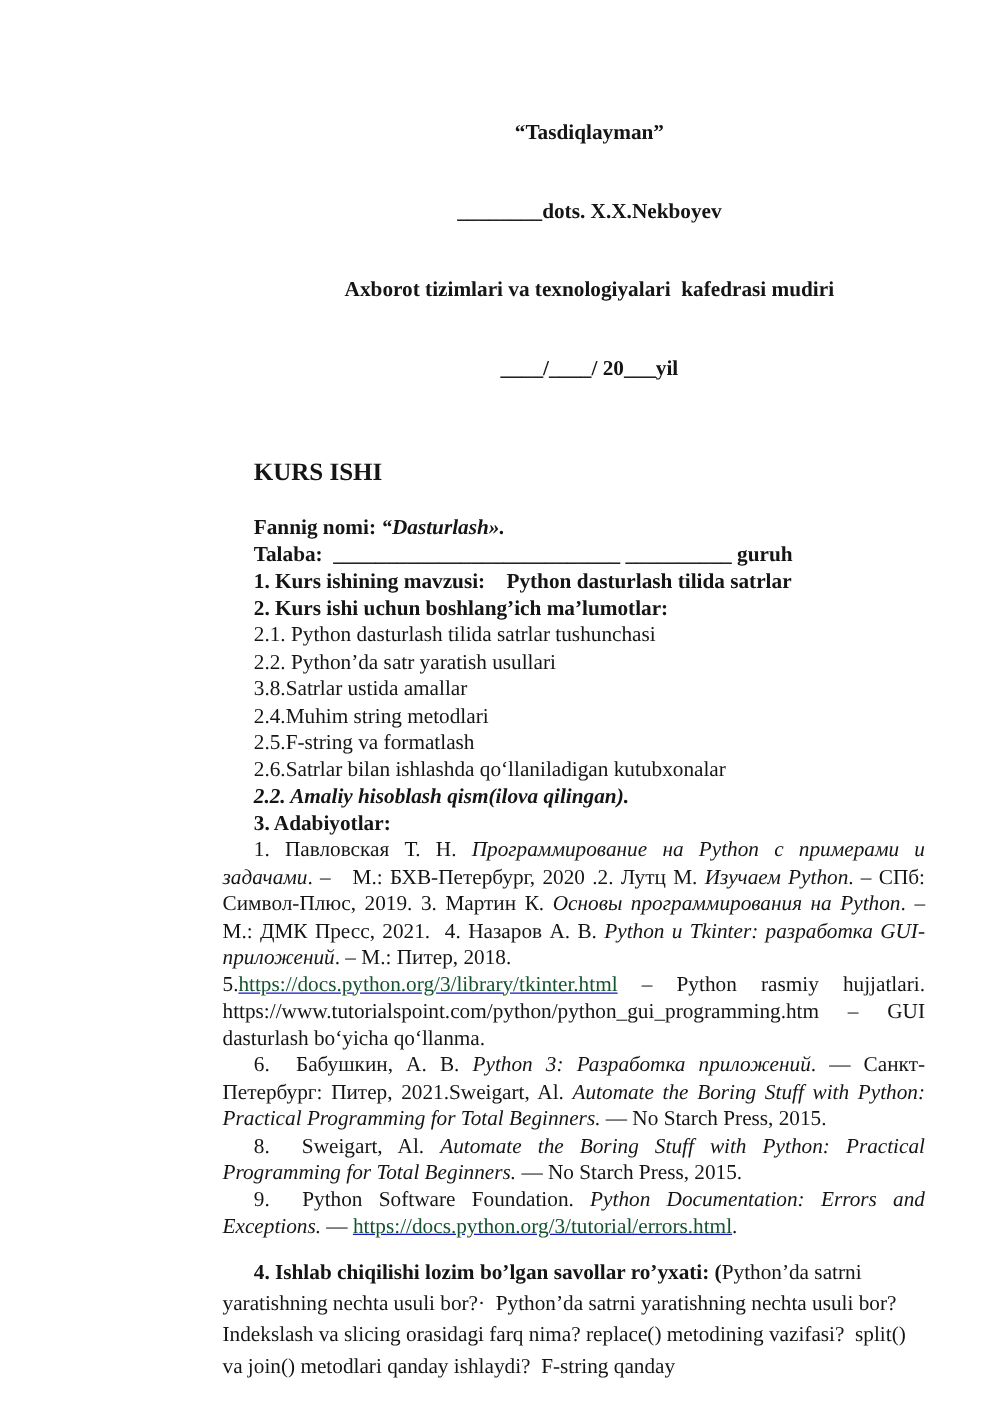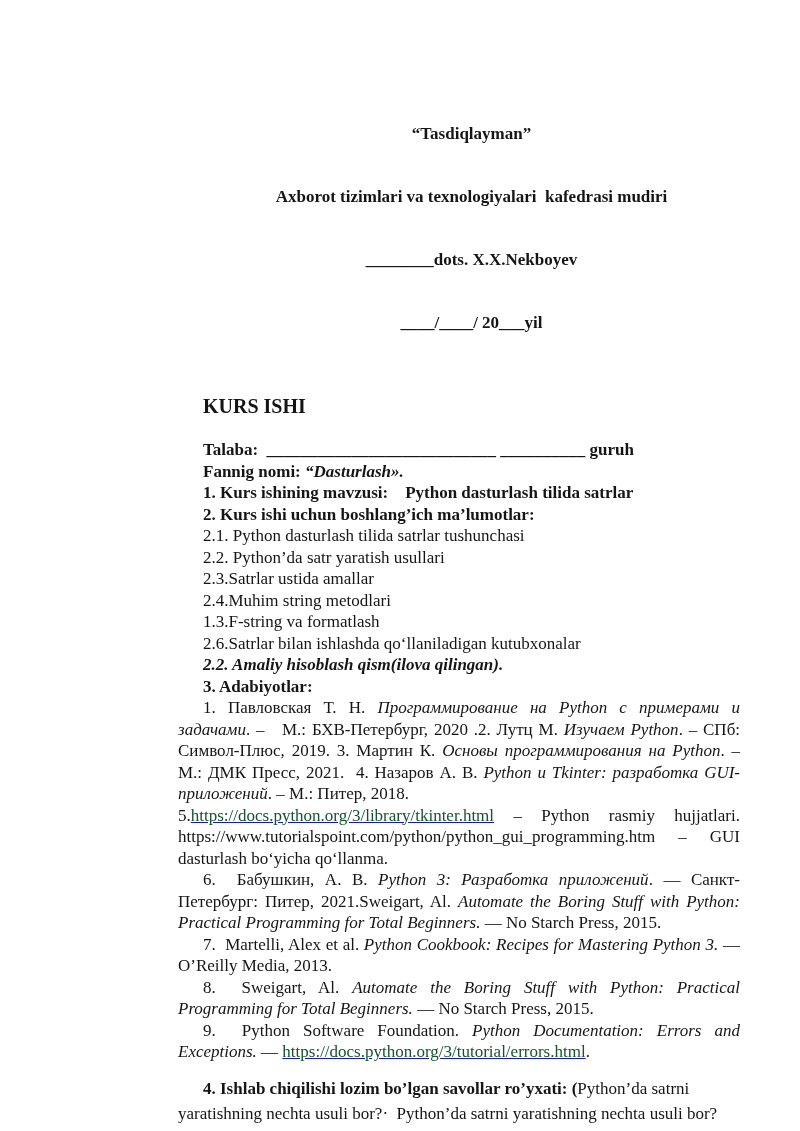--- a/index.html
+++ b/index.html
@@ -4,21 +4,21 @@
 <style>
   html, body { margin: 0; padding: 0; background: #ffffff; }
   .page {
     position: relative;
     width: 800px;
     height: 1131px;
     background: #ffffff;
     font-family: "Liberation Serif", "DejaVu Serif", serif;
     color: #151515;
     box-sizing: border-box;
-    padding-top: 81px;
+    padding-top: 53px;
     overflow: hidden;
   }
   .content {
     margin-left: 178px;
     width: 562px;
   }
   .approval {
     margin-left: 25px;
     width: 537px;
     text-align: center;
@@ -59,50 +59,49 @@
   }
 </style>
 </head>
 <body>
 
 <div class="page">
   <div class="content">
 
     <div class="approval">
       <div>“Tasdiqlayman”</div>
+      <div>________dots. X.X.Nekboyev</div>
       <div>Axborot tizimlari va texnologiyalari  kafedrasi mudiri</div>
-      <div>________dots. X.X.Nekboyev</div>
       <div>____/____/ 20___yil</div>
     </div>
 
     <div class="doc-title">KURS ISHI</div>
 
     <div class="course">
+      <p class="indent"><span class="bold">Fannig nomi: </span><span class="bolditalic">“Dasturlash».</span></p>
       <p class="indent bold">Talaba:  ___________________________ __________ guruh</p>
-      <p class="indent"><span class="bold">Fannig nomi: </span><span class="bolditalic">“Dasturlash».</span></p>
       <p class="indent bold">1. Kurs ishining mavzusi:    Python dasturlash tilida satrlar</p>
       <p class="indent bold">2. Kurs ishi uchun boshlang’ich ma’lumotlar:</p>
       <p class="indent">2.1. Python dasturlash tilida satrlar tushunchasi</p>
       <p class="indent">2.2. Python’da satr yaratish usullari</p>
-      <p class="indent">2.3.Satrlar ustida amallar</p>
+      <p class="indent">3.8.Satrlar ustida amallar</p>
       <p class="indent">2.4.Muhim string metodlari</p>
-      <p class="indent">1.3.F-string va formatlash</p>
+      <p class="indent">2.5.F-string va formatlash</p>
       <p class="indent">2.6.Satrlar bilan ishlashda qo‘llaniladigan kutubxonalar</p>
       <p class="indent bolditalic">2.2. Amaliy hisoblash qism(ilova qilingan).</p>
       <p class="indent bold">3. Adabiyotlar:</p>
     </div>
 
     <div>
       <p class="indent ref"><span>1. Павловская Т. Н. </span><span class="it">Программирование на Python с примерами и задачами</span><span>. –   М.: БХВ-Петербург, 2020 .2. Лутц М. </span><span class="it">Изучаем Python</span><span>. – СПб: Символ-Плюс, 2019. 3. Мартин К. </span><span class="it">Основы программирования на Python</span><span>. – М.: ДМК Пресс, 2021.  4. Назаров А. В. </span><span class="it">Python и Tkinter: разработка GUI-приложений</span><span>. – М.: Питер, 2018.</span></p>
 
       <p class="ref"><span>5.</span><a href="#" class="link">https://docs.python.org/3/library/tkinter.html</a><span> – Python rasmiy hujjatlari. https://www.tutorialspoint.com/python/python_gui_programming.htm – GUI dasturlash bo‘yicha qo‘llanma.</span></p>
 
       <p class="indent ref"><span>6.  Бабушкин, А. В. </span><span class="it">Python 3: Разработка приложений</span><span>. — Санкт-Петербург: Питер, 2021.Sweigart, Al. </span><span class="it">Automate the Boring Stuff with Python: Practical Programming for Total Beginners.</span><span> — No Starch Press, 2015.</span></p>
 
-      <p class="indent ref"><span>7.  Martelli, Alex et al. </span><span class="it">Python Cookbook: Recipes for Mastering Python 3.</span><span> — O’Reilly Media, 2013.</span></p>
 
       <p class="indent ref"><span>8.  Sweigart, Al. </span><span class="it">Automate the Boring Stuff with Python: Practical Programming for Total Beginners.</span><span> — No Starch Press, 2015.</span></p>
 
       <p class="indent ref"><span>9.  Python Software Foundation. </span><span class="it">Python Documentation: Errors and Exceptions.</span><span> — </span><a href="#" class="link">https://docs.python.org/3/tutorial/errors.html</a><span>.</span></p>
     </div>
 
     <p class="indent questions"><span class="bold">4. Ishlab chiqilishi lozim bo’lgan savollar ro’yxati: (</span><span>Python’da satrni yaratishning nechta usuli bor?·  Python’da satrni yaratishning nechta usuli bor? Indekslash va slicing orasidagi farq nima? replace() metodining vazifasi?  split() va join() metodlari qanday ishlaydi?  F-string qanday</span></p>
 
   </div>
 </div>

